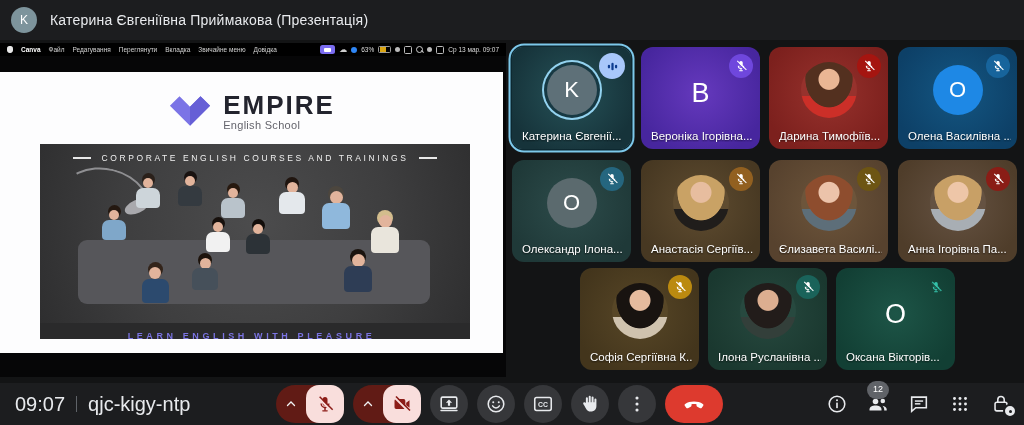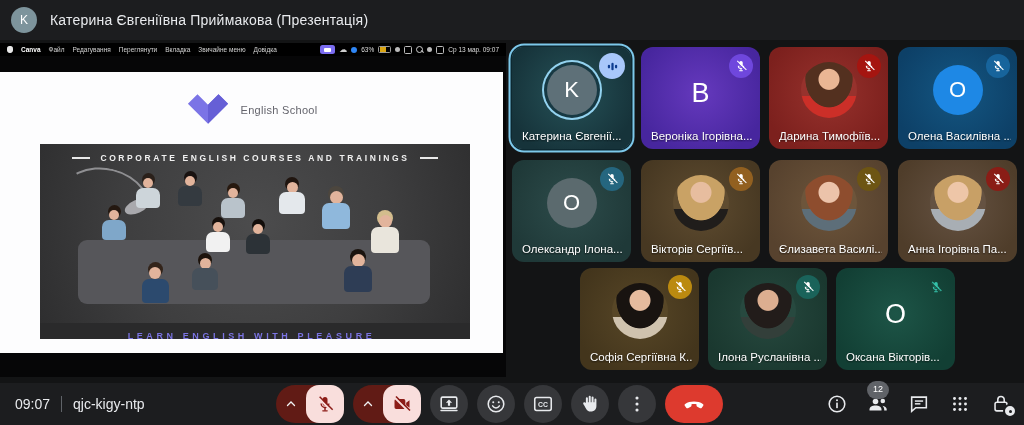--- a/index.html
+++ b/index.html
@@ -38,21 +38,21 @@
   .mag:after{content:"";position:absolute;left:4px;top:4px;width:3px;height:1px;background:#ccc;transform:rotate(45deg);}
 
   .slide{position:absolute;left:0;top:29px;width:503px;height:281px;background:#fdfdfe;}
   .logo-row{position:absolute;top:20px;left:0;width:100%;display:flex;justify-content:center;align-items:center;gap:11px;}
   .brand{font-size:26px;font-weight:bold;color:#23242e;letter-spacing:2px;line-height:1;}
   .brand-sub{font-size:11px;color:#64646c;margin-top:1px;letter-spacing:.3px;}
   .photo{position:absolute;left:40px;top:72px;width:430px;height:195px;overflow:hidden;
     background:radial-gradient(circle at 50% 40%, #4c4c4d 0%, #3e3e3f 55%, #2d2d2e 100%);}
   .photo-heading{position:absolute;top:9px;left:0;width:100%;display:flex;align-items:center;justify-content:center;gap:10px;}
   .photo-heading .dash{width:18px;height:2px;background:#e8e8e8;}
-  .photo-heading .ht{color:#f0f0f0;font-size:8.5px;letter-spacing:2.6px;font-weight:bold;}
+  .photo-heading .ht{color:#f0f0f0;font-size:8.5px;letter-spacing:2.6px;font-weight:normal;}
   .floor{position:absolute;left:0;bottom:0;width:100%;height:16px;background:#2a2a2b;}
   .couch{position:absolute;left:38px;top:96px;width:352px;height:64px;background:#56565a;border-radius:9px;}
   .lamp-arc{position:absolute;left:16px;top:24px;width:92px;height:74px;border:2px solid #8f8f92;
     border-color:#8f8f92 transparent transparent transparent;border-radius:50%;transform:rotate(14deg);}
   .lamp-head{position:absolute;left:84px;top:56px;width:26px;height:13px;background:#a9a9ad;border-radius:50%;transform:rotate(-24deg);}
   .ph-hair,.ph-face,.ph-torso{position:absolute;}
   .ph-hair{border-radius:50%;}
   .ph-face{border-radius:50%;}
   .ph-torso{border-radius:7px 7px 4px 4px;}
   .tagline{position:absolute;bottom:12px;left:0;width:100%;text-align:center;color:#7b74e3;
@@ -69,21 +69,21 @@
   .big-letter{position:absolute;inset:0;display:flex;align-items:center;justify-content:center;
     color:#fff;font-size:27px;font-weight:400;padding-bottom:10px;box-sizing:border-box;}
   .circ{position:absolute;left:50%;top:42%;transform:translate(-50%,-50%);width:50px;height:50px;
     border-radius:50%;display:flex;align-items:center;justify-content:center;color:#fff;font-size:22px;}
   .circ.ring{box-shadow:0 0 0 3px rgba(10,40,48,.9), 0 0 0 5px #93d2ef;}
   .photo-avatar{position:absolute;left:50%;top:42%;transform:translate(-50%,-50%);
     width:56px;height:56px;border-radius:50%;overflow:hidden;}
 
   
   .bottombar{position:absolute;bottom:0;left:0;width:1024px;height:42px;background:#1c1d1f;color:#e8eaed;}
-  .time-code{position:absolute;left:15px;top:0;height:42px;display:flex;align-items:center;gap:11px;font-size:14px;}
+  .time-code{position:absolute;left:15px;top:0;height:42px;display:flex;align-items:center;gap:11px;font-size:20px;}
   .vdiv{width:1px;height:16px;background:#5f6368;}
   .controls{position:absolute;left:276px;top:2px;height:38px;display:flex;align-items:center;gap:9px;}
   .grp{height:38px;border-radius:19px;background:#611b15;display:flex;align-items:center;}
   .chev{width:30px;display:flex;align-items:center;justify-content:center;cursor:pointer;}
   .chip{width:38px;height:38px;border-radius:13px;background:#f9dedc;display:flex;align-items:center;justify-content:center;cursor:pointer;}
   .cbtn{width:38px;height:38px;border-radius:50%;background:#36373a;display:flex;align-items:center;justify-content:center;cursor:pointer;}
   .endcall{width:58px;height:38px;border-radius:19px;background:#dd3a2e;display:flex;align-items:center;justify-content:center;cursor:pointer;}
   .right-icons{position:absolute;right:10px;top:0;height:42px;display:flex;align-items:center;gap:15px;}
   .ric{position:relative;width:26px;height:26px;display:flex;align-items:center;justify-content:center;cursor:pointer;}
   .count-badge{position:absolute;top:-10px;left:50%;transform:translateX(-50%);background:#606368;
@@ -133,20 +133,21 @@
       </span>
     </div>
 
     <div class="slide">
       <div class="logo-row">
         <svg width="44" height="35" viewBox="0 0 46 36">
           <path d="M2 12 L12 2 L23 13 L34 2 L44 12 L23 33 Z" fill="#7b74e6"></path>
           <path d="M23 13 L34 2 L44 12 L23 33 Z" fill="#665fd6"></path>
         </svg>
         <div>
+          <div class="brand">EMPIRE</div>
           <div class="brand-sub">English School</div>
         </div>
       </div>
 
       <div class="photo">
         <div class="photo-heading">
           <span class="dash"></span>
           <span class="ht">CORPORATE ENGLISH COURSES AND TRAININGS</span>
           <span class="dash"></span>
         </div>
@@ -281,21 +282,21 @@
  <g fill="#ffffff">
               <rect x="9" y="3.5" width="6" height="10.5" rx="3"></rect>
  <path d="M6.5 11.5a5.5 5.5 0 0 0 11 0h-1.7a3.8 3.8 0 0 1-7.6 0z"></path>
  <rect x="11.1" y="16.6" width="1.8" height="3.2"></rect>
               <rect x="8.6" y="19.4" width="6.8" height="1.6" rx="0.8"></rect>
             </g>
  <line x1="4" y1="4.6" x2="19.6" y2="20.2" stroke="#926020" stroke-width="2.6"></line>
  <line x1="5.6" y1="3.2" x2="21.2" y2="18.8" stroke="#ffffff" stroke-width="1.8"></line>
           </svg>
         </div>
-        <div class="tile-label">Вікторів Сергіїв...</div>
+        <div class="tile-label">Анастасія Сергіїв...</div>
       </div>
       <div class="tile" style="left: 769px; top: 120px; background: radial-gradient(circle at 50% 45%, rgb(109, 85, 59) 0%, rgb(87, 66, 46) 80%);">
         <div class="photo-avatar" style="background: radial-gradient(10px at 50% 31%, rgb(236, 195, 170) 0px, rgb(236, 195, 170) 10px, transparent 11px), radial-gradient(24px 29px at 50% 30%, rgb(142, 77, 46) 0px, rgb(142, 77, 46) 97%, transparent 100%), linear-gradient(rgb(109, 85, 59) 0px, rgb(109, 85, 59) 61%, rgb(93, 110, 121) 61%, rgb(93, 110, 121) 100%);"></div>
         <div class="badge" style="background: rgb(109, 85, 19);">
           <svg width="14" height="14" viewBox="0 0 24 24">
  <g fill="#ffffff">
               <rect x="9" y="3.5" width="6" height="10.5" rx="3"></rect>
  <path d="M6.5 11.5a5.5 5.5 0 0 0 11 0h-1.7a3.8 3.8 0 0 1-7.6 0z"></path>
  <rect x="11.1" y="16.6" width="1.8" height="3.2"></rect>
               <rect x="8.6" y="19.4" width="6.8" height="1.6" rx="0.8"></rect>

